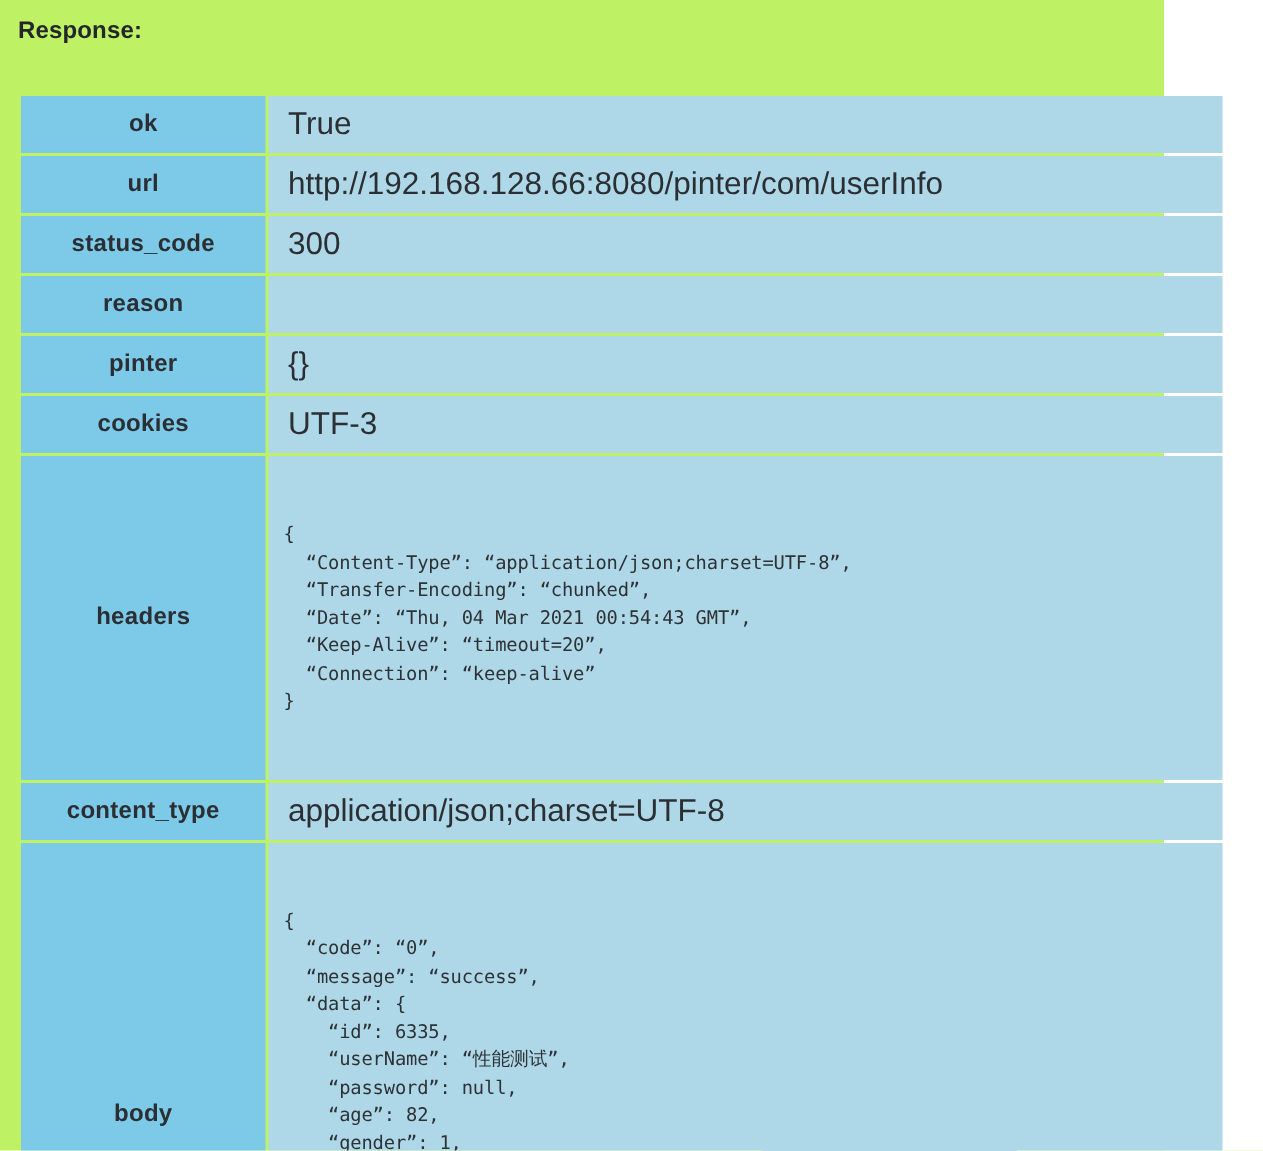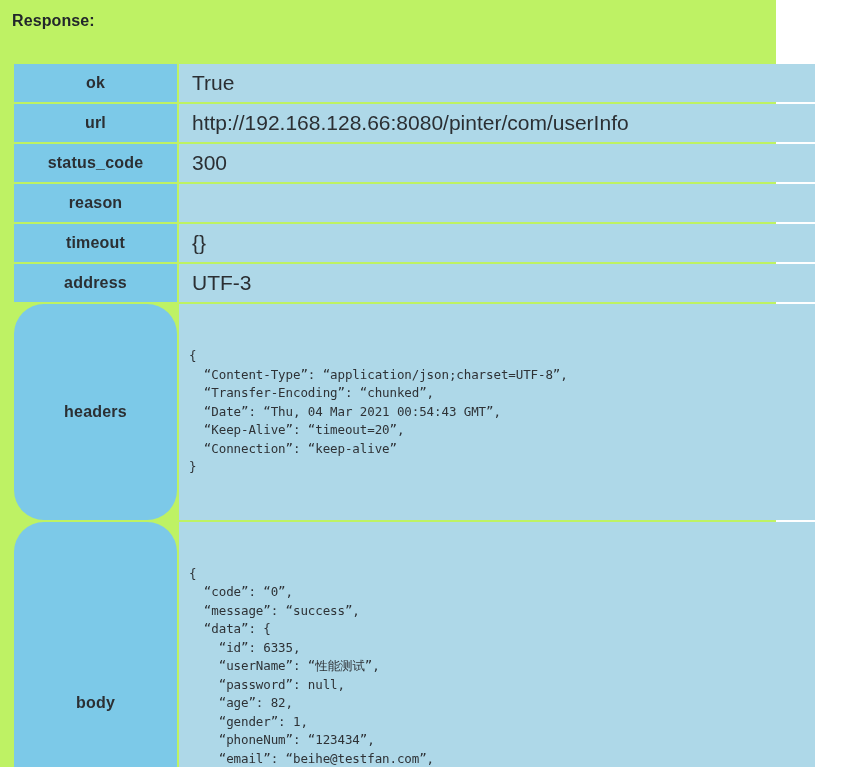--- a/index.html
+++ b/index.html
@@ -70,21 +70,20 @@
     font-family: "DejaVu Sans Mono", monospace;
     font-size: 12.5px;
     line-height: 18.5px;
     padding: 6px 0 6px 10px;
     white-space: pre;
     color: #2e3236;
     letter-spacing: -0.1px;
   }
   tr.tall-row td.key-cell {
     vertical-align: middle;
-    border-radius: 30px;
   }
   .pre-block {
     margin: 0;
     font-family: "DejaVu Sans Mono", monospace;
     font-size: 12.5px;
     line-height: 18.5px;
     white-space: pre;
     color: #2e3236;
   }
   .blank-val {
@@ -115,42 +114,46 @@
         <td class="key-cell">status_code</td>
         <td class="val-cell">300</td>
       </tr>
 
       <tr>
         <td class="key-cell">reason</td>
         <td class="val-cell blank-val"></td>
       </tr>
 
       <tr>
-        <td class="key-cell">timeout</td>
+        <td class="key-cell">pinter</td>
         <td class="val-cell">{}</td>
       </tr>
 
       <tr>
-        <td class="key-cell">address</td>
+        <td class="key-cell">cookies</td>
         <td class="val-cell">UTF-3</td>
       </tr>
 
       <tr class="tall-row">
         <td class="key-cell">headers</td>
         <td class="val-cell mono">
           <pre class="pre-block">{
   “Content-Type”: “application/json;charset=UTF-8”,
   “Transfer-Encoding”: “chunked”,
   “Date”: “Thu, 04 Mar 2021 00:54:43 GMT”,
   “Keep-Alive”: “timeout=20”,
   “Connection”: “keep-alive”
 }</pre>
         </td>
       </tr>
 
+      <tr>
+        <td class="key-cell">content_type</td>
+        <td class="val-cell">application/json;charset=UTF-8</td>
+      </tr>
 
       <tr class="tall-row">
         <td class="key-cell">body</td>
         <td class="val-cell mono">
           <pre class="pre-block">{
   “code”: “0”,
   “message”: “success”,
   “data”: {
     “id”: 6335,
     “userName”: “性能测试”,

